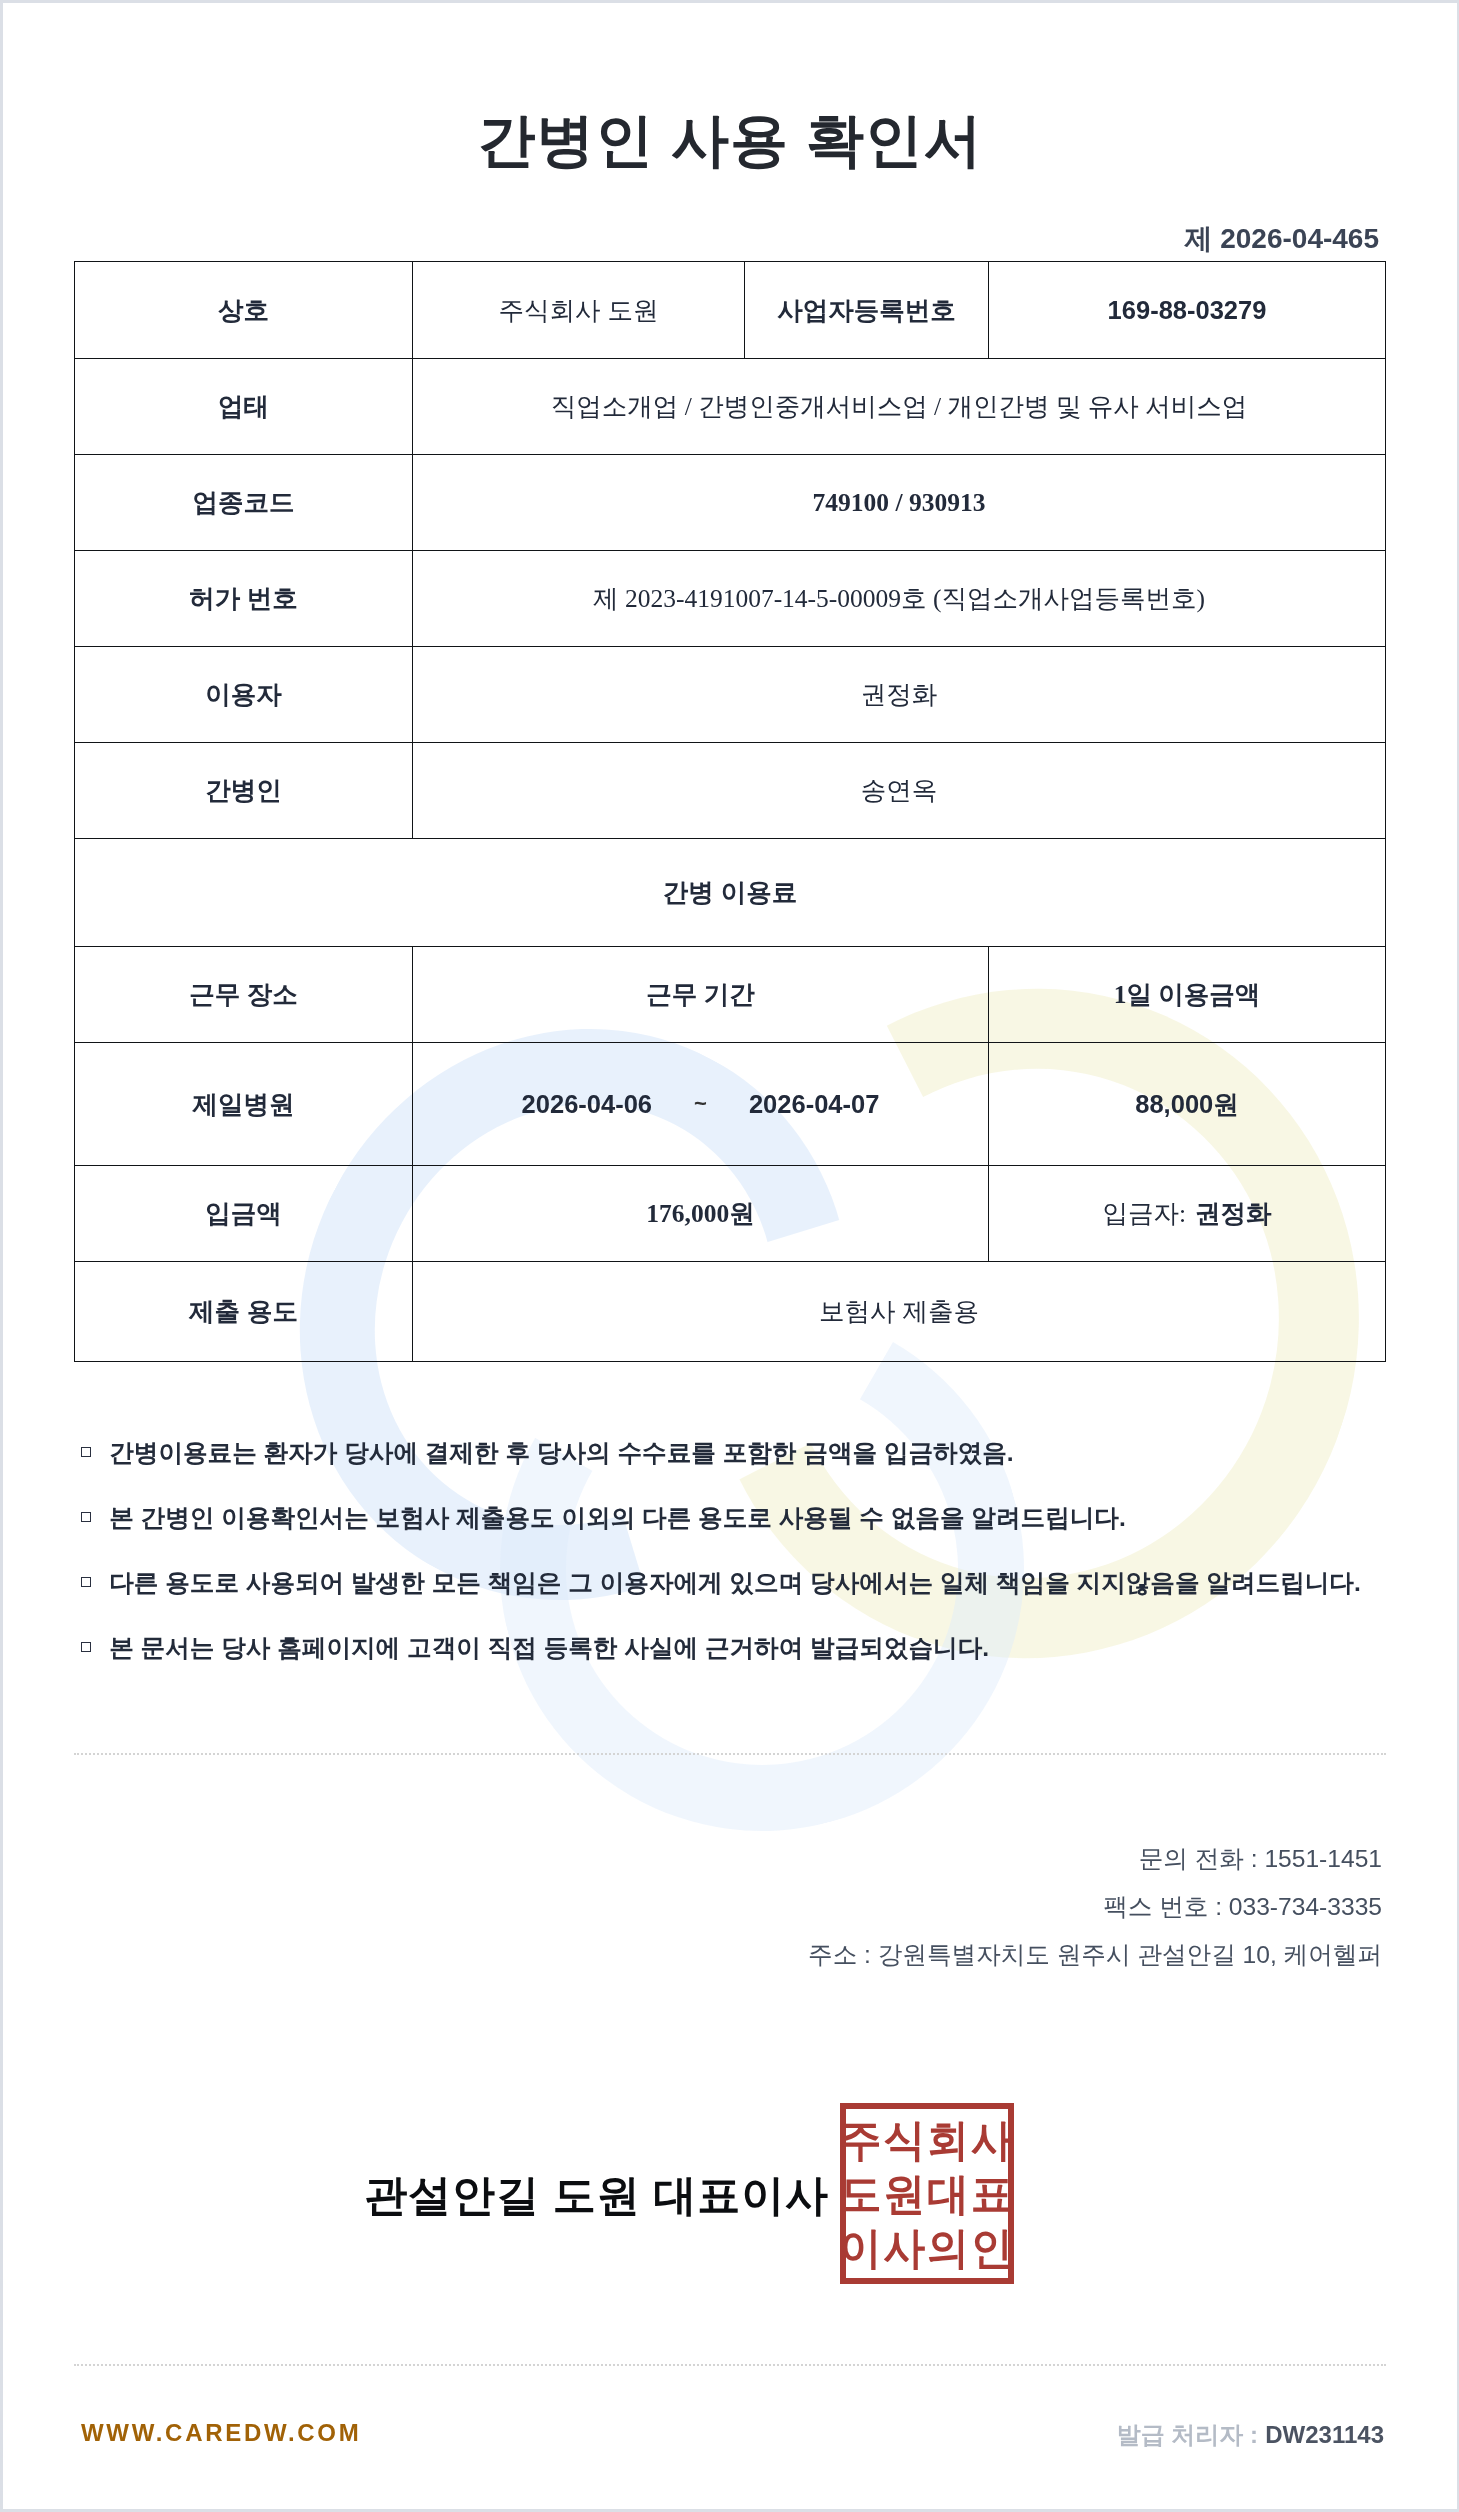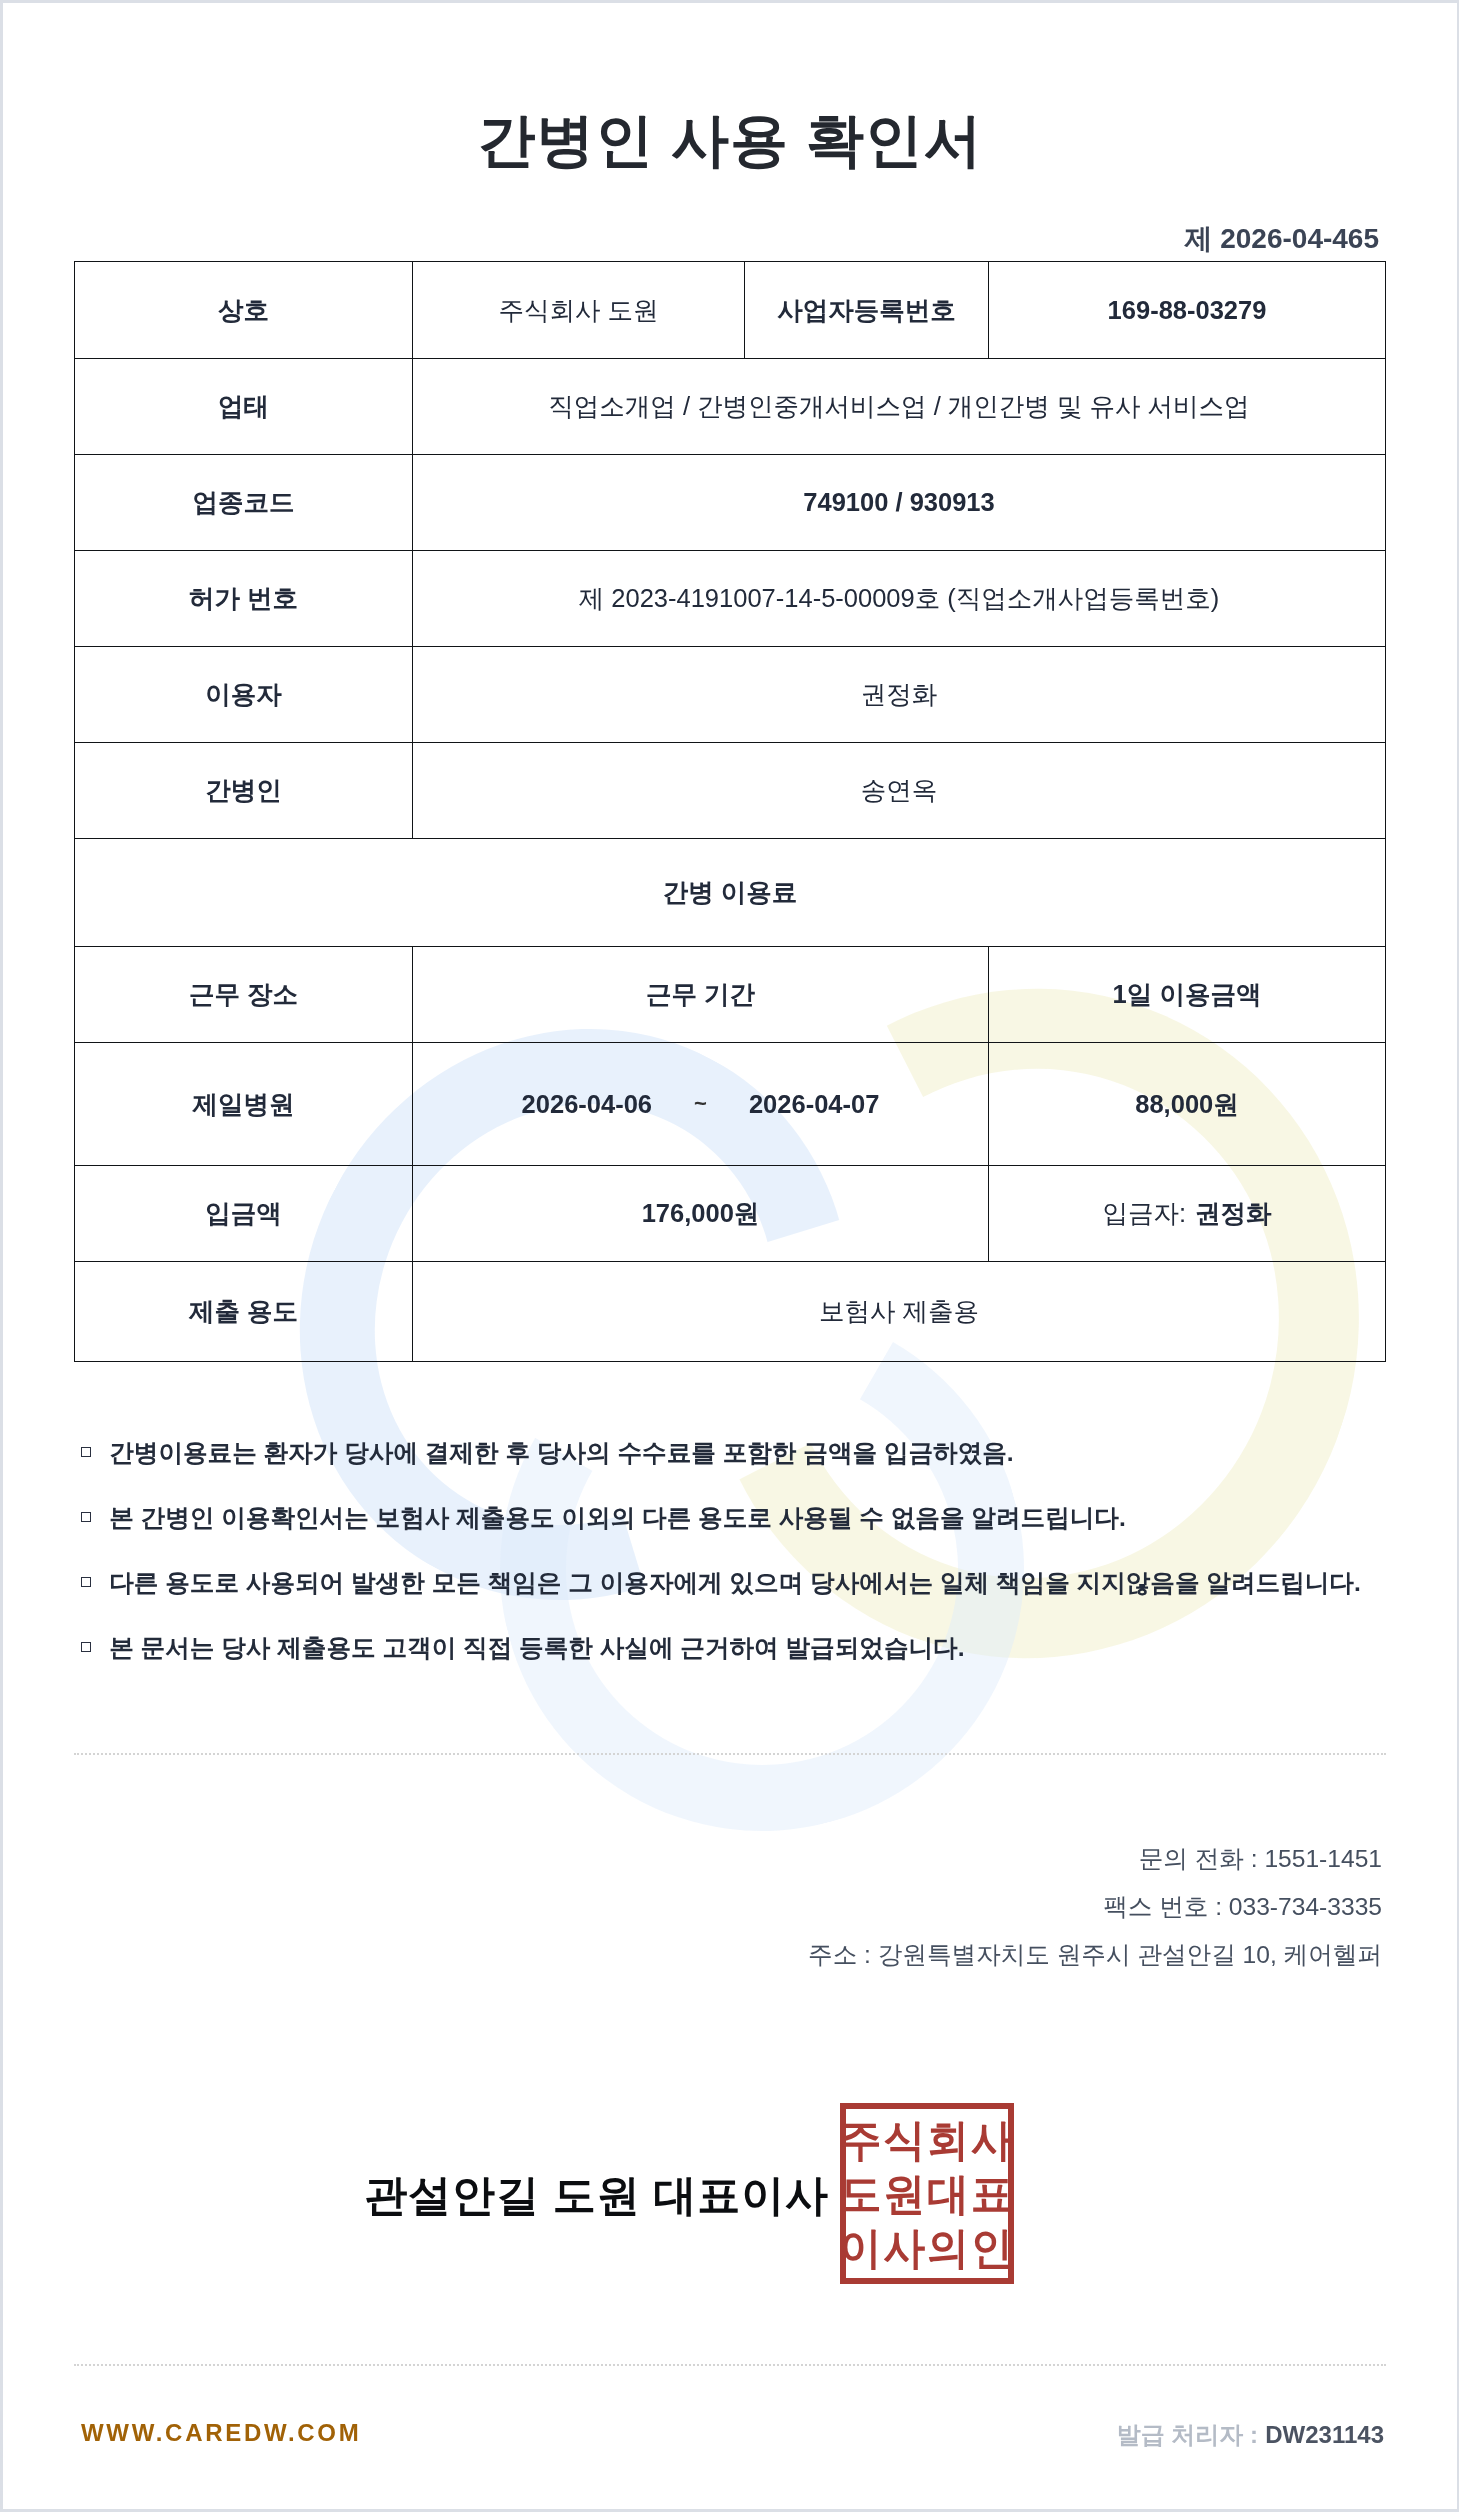--- a/index.html
+++ b/index.html
@@ -44,21 +44,21 @@
     background:transparent;
   }
   table.main td{
     border:1.8px solid #111417;
     text-align:center;vertical-align:middle;
     font-size:25.5px;color:#222a3a;
     padding:0;
     background:transparent;
   }
   table.main td.lbl{font-weight:700;}
-  tr.r{height:96px;}
+  tr.r{height:96px;font-family:Liberation Serif, serif;}
   tr.r1{height:97px;}
   tr.fee-head{height:108px;}
   tr.hosp{height:123px;}
   tr.purpose{height:100px;}
   td.section-head{font-size:29px;font-weight:800;}
   td.num{font-weight:600;}
   td.amount-day{text-align:right;padding-right:24px;font-weight:600;}
   td.amount-total{font-weight:800;font-size:27px;}
   td.left-cell{text-align:left;padding-left:27px;}
   .period-wrap{display:inline-flex;align-items:center;gap:42px;font-weight:600;}
@@ -209,21 +209,21 @@
       <div class="note-line">
         <span class="bullet-sq"></span>
         <span>본 간병인 이용확인서는 보험사 제출용도 이외의 다른 용도로 사용될 수 없음을 알려드립니다.</span>
       </div>
       <div class="note-line">
         <span class="bullet-sq"></span>
         <span>다른 용도로 사용되어 발생한 모든 책임은 그 이용자에게 있으며 당사에서는 일체 책임을 지지않음을 알려드립니다.</span>
       </div>
       <div class="note-line">
         <span class="bullet-sq"></span>
-        <span>본 문서는 당사 제출용도 고객이 직접 등록한 사실에 근거하여 발급되었습니다.</span>
+        <span>본 문서는 당사 홈페이지에 고객이 직접 등록한 사실에 근거하여 발급되었습니다.</span>
       </div>
     </div>
 
     <div class="dash-div div-1"></div>
 
     <div class="contact">
       <div>문의 전화 : 1551-1451</div>
       <div>팩스 번호 : 033-734-3335</div>
       <div>주소 : 강원특별자치도 원주시 관설안길 10, 케어헬퍼</div>
     </div>

